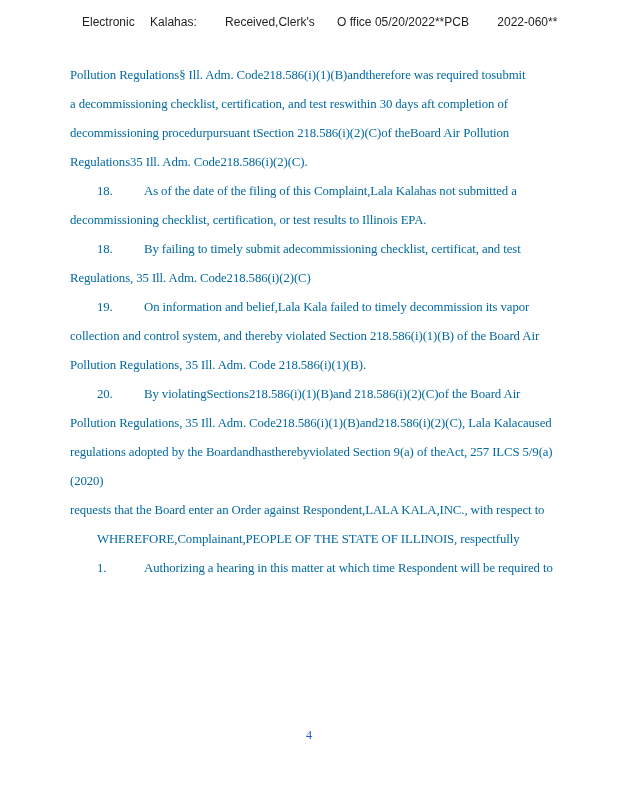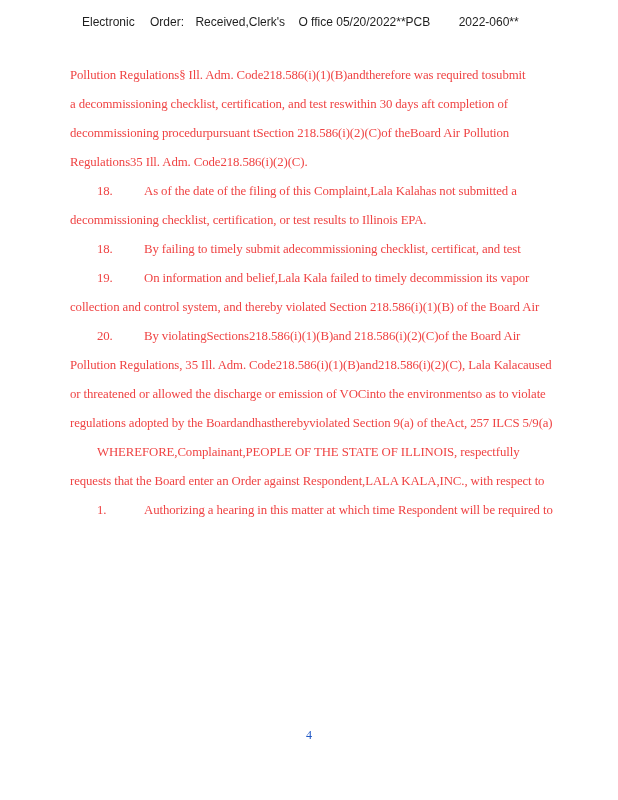--- a/index.html
+++ b/index.html
@@ -19,39 +19,39 @@
     position: absolute;
     top: 15px;
     left: 82px;
     white-space: nowrap;
     font-family: "Liberation Sans", sans-serif;
     font-size: 12px;
     color: #1f1f1f;
   }
   .filing-header span { display: inline-block; text-align: center; }
   .filing-header span:nth-child(2) { margin-left: 12px; }
-  .filing-header span:nth-child(3) { margin-left: 8px; }
-  .filing-header span:nth-child(4) { margin-left: 10px; }
+  .filing-header span:nth-child(3) { margin-left: 25px; }
+  .filing-header span:nth-child(4) { margin-left: 19px; }
   .filing-header span:nth-child(5) { }
   .filing-header span:nth-child(6) { margin-left: 25px; }
   .doc-body {
     position: absolute;
     top: 61px;
     left: 0;
     width: 618px;
     padding-left: 70px;
     box-sizing: border-box;
   }
   .line {
     height: 29px;
     line-height: 29px;
     white-space: nowrap;
     font-size: 12.8px;
     letter-spacing: -0.1px;
-    color: #ef4444;
+    color: #0369a1;
   }
   .line.indent { padding-left: 27px; }
   .line .num {
     display: inline-block;
     width: 47px;
   }
   .page-footer {
     position: absolute;
     top: 728px;
     left: 0;
@@ -61,43 +61,45 @@
     color: #1e56c5;
   }
 </style>
 </head>
 <body>
 
 <div class="page">
 
   <div class="filing-header">
     <span>Electronic</span>
-    <span>Order:</span>
+    <span>Kalahas:</span>
     <span>Received,Clerk's</span>
     <span>O ffice</span>
     <span>05/20/2022**PCB</span>
     <span>2022-060**</span>
   </div>
 
   <div class="doc-body">
       <div class="line"><span>Pollution Regulations§ Ill. Adm. Code218.586(i)(1)(B)andtherefore was required tosubmit</span></div>
       <div class="line"><span>a decommissioning checklist, certification, and test reswithin 30 days aft completion of</span></div>
       <div class="line"><span>decommissioning procedurpursuant tSection 218.586(i)(2)(C)of theBoard Air Pollution</span></div>
       <div class="line"><span>Regulations35 Ill. Adm. Code218.586(i)(2)(C).</span></div>
       <div class="line indent"><span class="num">18.</span><span>As of the date of the filing of this Complaint,Lala Kalahas not submitted a</span></div>
       <div class="line"><span>decommissioning checklist, certification, or test results to Illinois EPA.</span></div>
       <div class="line indent"><span class="num">18.</span><span>By failing to timely submit adecommissioning checklist, certificat, and test</span></div>
+      <div class="line"><span>Regulations, 35 Ill. Adm. Code218.586(i)(2)(C)</span></div>
       <div class="line indent"><span class="num">19.</span><span>On information and belief,Lala Kala failed to timely decommission its vapor</span></div>
       <div class="line"><span>collection and control system, and thereby violated Section 218.586(i)(1)(B) of the Board Air</span></div>
+      <div class="line"><span>Pollution Regulations, 35 Ill. Adm. Code 218.586(i)(1)(B).</span></div>
       <div class="line indent"><span class="num">20.</span><span>By violatingSections218.586(i)(1)(B)and 218.586(i)(2)(C)of the Board Air</span></div>
       <div class="line"><span>Pollution Regulations, 35 Ill. Adm. Code218.586(i)(1)(B)and218.586(i)(2)(C), Lala Kalacaused</span></div>
-      <div class="line"><span>or threatened or allowed the discharge or emission of VOCinto the environmentso as to violate</span></div>
       <div class="line"><span>regulations adopted by the Boardandhastherebyviolated Section 9(a) of theAct, 257 ILCS 5/9(a)</span></div>
+      <div class="line"><span>(2020)</span></div>
+      <div class="line"><span>requests that the Board enter an Order against Respondent,LALA KALA,INC., with respect to</span></div>
       <div class="line indent"><span>WHEREFORE,Complainant,PEOPLE OF THE STATE OF ILLINOIS, respectfully</span></div>
-      <div class="line"><span>requests that the Board enter an Order against Respondent,LALA KALA,INC., with respect to</span></div>
       <div class="line indent"><span class="num">1.</span><span>Authorizing a hearing in this matter at which time Respondent will be required to</span></div>
     </div>
 
   <div class="page-footer">
     <span>4</span>
   </div>
 
 </div>
 
 </body></html>

